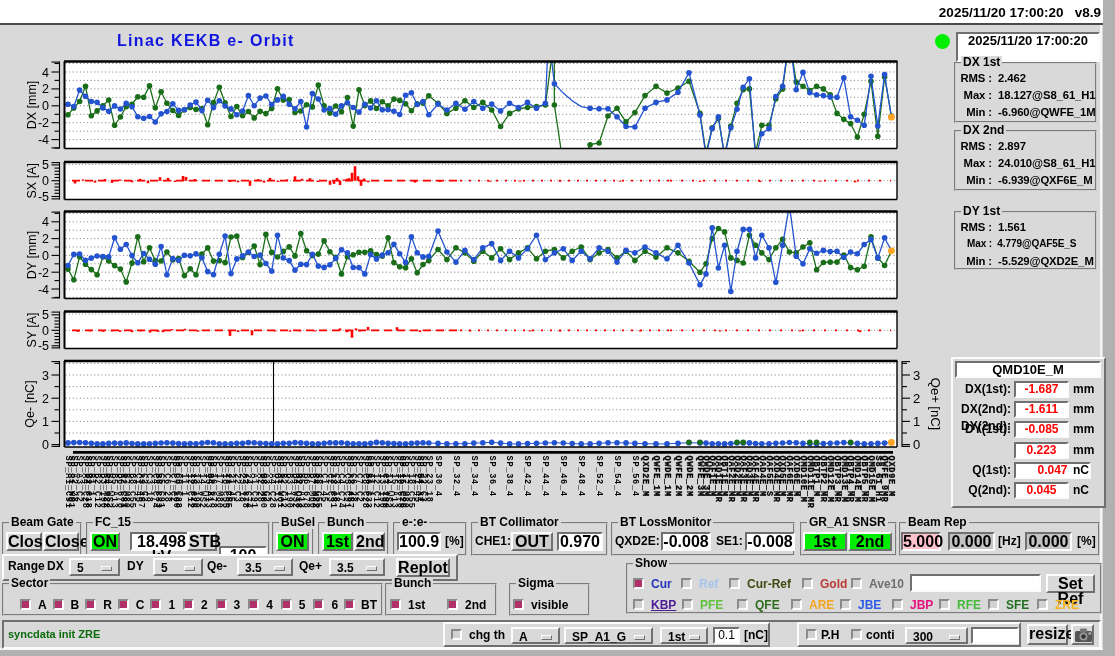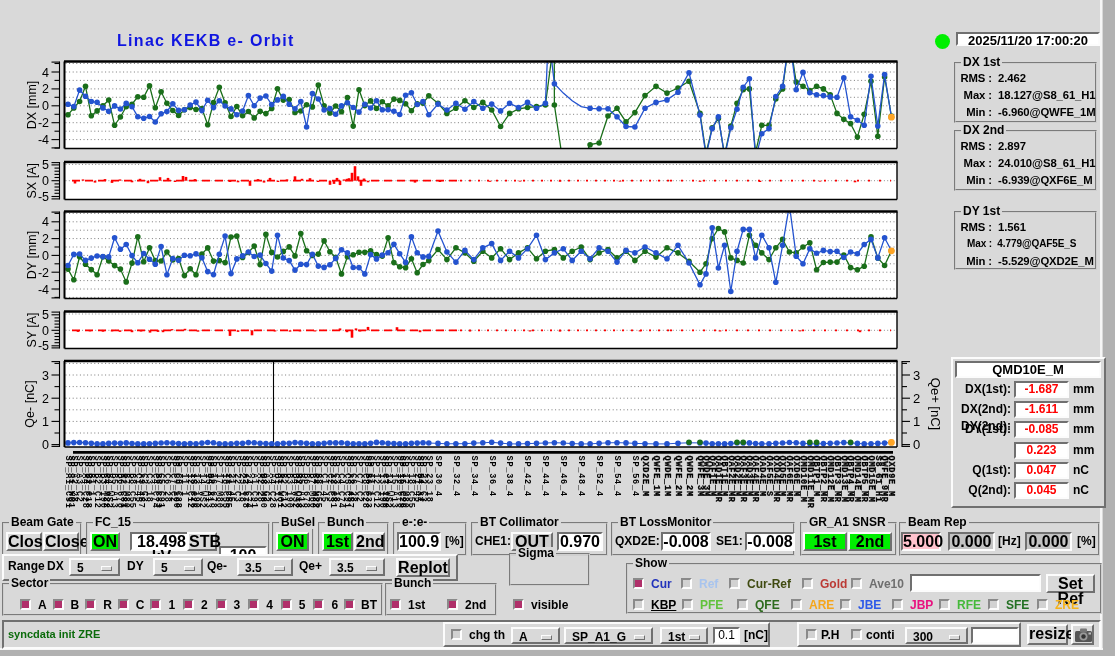--- a/index.html
+++ b/index.html
@@ -24,20 +24,23 @@
 .opt { position:absolute; background:#d9d9d9; border:2px solid; border-color:#fcfcfc #707070 #707070 #fcfcfc; }
 .opt .t { position:absolute; left:6px; top:1px; font-weight:bold; font-size:12px; }
 .opt .ind { position:absolute; right:6px; top:6px; width:11px; height:5px; background:#d9d9d9;
   border:1px solid; border-color:#fcfcfc #707070 #707070 #fcfcfc; }
 .entry { position:absolute; background:#fff; border:2px solid; border-color:#707070 #fcfcfc #fcfcfc #707070; }
 </style></head><body>
 <div id="root">
 <div class="win">
 <div class="abs" style="left:1100px;top:0;width:2px;height:650px;background:#f6f6f6;"></div>
 <div class="abs" style="left:0;top:648px;width:1103px;height:2px;background:#f6f6f6;"></div>
+<div class="topbar">
+        <span>2025/11/20 17:00:20&nbsp;&nbsp;&nbsp;v8.9</span>
+      </div>
 <div class="abs b" style="left:117px;top:32px;font-size:16px;letter-spacing:1.3px;color:#1016e0;">Linac KEKB e- Orbit</div>
 <div style="position:absolute;left:0;top:0;width:940px;height:520px;">
         <svg width="940" height="520" viewBox="0 0 940 520" font-family="Liberation Sans, sans-serif" style="position:absolute;left:0;top:0">
 <clipPath id="cDX">
             <rect x="64.5" y="61.5" width="832.5" height="87.0"></rect>
           </clipPath>
 <rect x="64.5" y="61.5" width="832.5" height="87.0" fill="#ffffff"></rect>
 <line x1="65.5" y1="139.6" x2="896.0" y2="139.6" stroke="#7a7a7a" stroke-width="1" stroke-dasharray="1 2.6"></line>
 <line x1="65.5" y1="131.2" x2="896.0" y2="131.2" stroke="#7a7a7a" stroke-width="1" stroke-dasharray="1 2.6"></line>
 <line x1="65.5" y1="122.7" x2="896.0" y2="122.7" stroke="#7a7a7a" stroke-width="1" stroke-dasharray="1 2.6"></line>
@@ -1067,21 +1070,21 @@
 <text transform="translate(330.6,455.5) rotate(90)" letter-spacing="0.8">SP_12_C81</text>
 <text transform="translate(348.1,455.5) rotate(90)" letter-spacing="0.8">SP_A3_457</text>
 <text transform="translate(365.5,455.5) rotate(90)" letter-spacing="0.8">SP_B6_C33</text>
 <text transform="translate(383.0,455.5) rotate(90)" letter-spacing="0.8">SP_C7_190</text>
 <text transform="translate(400.4,455.5) rotate(90)" letter-spacing="0.8">SP_15_C26</text>
 <text transform="translate(417.9,455.5) rotate(90)" letter-spacing="0.8">SP_B4_A1</text>
 </g>
 </svg>
       </div>
 <div class="abs" style="left:935px;top:34px;width:15px;height:15px;border-radius:50%;background:#00ef00;"></div>
-<div class="abs sunkw b" style="left:956px;top:32px;width:144px;height:14px;font-size:13px;text-align:center;line-height:14px;">2025/11/20 17:00:20</div>
+<div class="abs sunkw b" style="left:956px;top:32px;width:144px;height:30px;font-size:13px;text-align:center;line-height:14px;">2025/11/20 17:00:20</div>
 <div class="grp" style="left:954px;top:62px;width:143px;height:61px;">
         <div class="lbl">DX 1st</div>
         <div style="position:absolute;left:2px;top:8px;width:139px;font-size:11.3px;font-weight:bold;white-space:nowrap;letter-spacing:-0.1px;"><span style="display:inline-block;width:34px;text-align:right;">RMS :</span>&nbsp;&nbsp;2.462</div>
         <div style="position:absolute;left:2px;top:25.2px;width:139px;font-size:11.3px;font-weight:bold;white-space:nowrap;letter-spacing:-0.1px;"><span style="display:inline-block;width:34px;text-align:right;">Max :</span>&nbsp;&nbsp;18.127@S8_61_H1</div>
         <div style="position:absolute;left:2px;top:42.4px;width:139px;font-size:11.3px;font-weight:bold;white-space:nowrap;letter-spacing:-0.1px;"><span style="display:inline-block;width:34px;text-align:right;">Min :</span>&nbsp;&nbsp;-6.960@QWFE_1M</div>
       </div>
 <div class="grp" style="left:954px;top:130px;width:143px;height:61px;">
         <div class="lbl">DX 2nd</div>
         <div style="position:absolute;left:2px;top:8px;width:139px;font-size:11.3px;font-weight:bold;white-space:nowrap;letter-spacing:-0.1px;"><span style="display:inline-block;width:34px;text-align:right;">RMS :</span>&nbsp;&nbsp;2.897</div>
         <div style="position:absolute;left:2px;top:25.2px;width:139px;font-size:11.3px;font-weight:bold;white-space:nowrap;letter-spacing:-0.1px;"><span style="display:inline-block;width:34px;text-align:right;">Max :</span>&nbsp;&nbsp;24.010@S8_61_H1</div>
@@ -1101,21 +1104,21 @@
 <div class="lab" style="left:955px;top:403.2px;width:56px;text-align:right;">DX(2nd):</div>
 <div class="abs sunkw" style="left:1014px;top:401.2px;width:55px;height:17px;text-align:center;font-weight:bold;font-size:12px;color:#f00;line-height:13px;">-1.611</div>
 <div class="lab" style="left:1073px;top:403.2px;">mm</div>
 <div class="lab" style="left:955px;top:423.4px;width:56px;text-align:right;">DY(1st):</div>
 <div class="abs sunkw" style="left:1014px;top:421.4px;width:55px;height:17px;text-align:center;font-weight:bold;font-size:12px;color:#f00;line-height:13px;">-0.085</div>
 <div class="lab" style="left:1073px;top:423.4px;">mm</div>
 <div class="lab" style="left:955px;top:420px;width:56px;text-align:right;">DY(2nd):</div>
 <div class="abs sunkw" style="left:1014px;top:441.59999999999997px;width:55px;height:17px;text-align:center;font-weight:bold;font-size:12px;color:#f00;line-height:13px;">0.223</div>
 <div class="lab" style="left:1073px;top:443.59999999999997px;">mm</div>
 <div class="lab" style="left:955px;top:463.79999999999995px;width:56px;text-align:right;">Q(1st):</div>
-<div class="abs sunkw" style="left:1014px;top:461.79999999999995px;width:55px;height:17px;text-align:center;font-weight:bold;font-size:12px;color:#f00;line-height:13px;">0.047</div>
+<div class="abs sunkw" style="left:1014px;top:461.79999999999995px;width:77px;height:17px;text-align:center;font-weight:bold;font-size:12px;color:#f00;line-height:13px;">0.047</div>
 <div class="lab" style="left:1073px;top:463.79999999999995px;">nC</div>
 <div class="lab" style="left:955px;top:483.99999999999994px;width:56px;text-align:right;">Q(2nd):</div>
 <div class="abs sunkw" style="left:1014px;top:481.99999999999994px;width:55px;height:17px;text-align:center;font-weight:bold;font-size:12px;color:#f00;line-height:13px;">0.045</div>
 <div class="lab" style="left:1073px;top:483.99999999999994px;">nC</div>
 <div class="grp" style="left:2px;top:522px;width:80px;height:34px;">
         <div class="lbl">Beam Gate</div>
       </div>
 <div class="abs raised btn" style="left:6px;top:532px;width:36px;height:19px;">Close</div>
 <div class="abs raised btn" style="left:43px;top:532px;width:36px;height:19px;">Close</div>
 <div class="grp" style="left:86px;top:522px;width:184px;height:34px;">
@@ -1213,42 +1216,42 @@
 <div class="lab" style="left:331.40000000000003px;top:599px;">6</div>
 <div class="cb on" style="left:344px;top:599px;"></div>
 <div class="lab" style="left:361px;top:599px;">BT</div>
 <div class="grp" style="left:385px;top:583px;width:112px;height:33px;">
         <div class="lbl">Bunch</div>
       </div>
 <div class="cb on" style="left:390px;top:599px;"></div>
 <div class="lab" style="left:408px;top:599px;">1st</div>
 <div class="cb on" style="left:447px;top:599px;"></div>
 <div class="lab" style="left:465px;top:599px;">2nd</div>
-<div class="grp" style="left:509px;top:553px;width:81px;height:33px;">
+<div class="grp" style="left:509px;top:583px;width:81px;height:33px;">
         <div class="lbl">Sigma</div>
       </div>
 <div class="cb on" style="left:513px;top:599px;"></div>
 <div class="lab" style="left:531px;top:599px;">visible</div>
 <div class="grp" style="left:626px;top:563px;width:476px;height:51px;">
         <div class="lbl">Show</div>
       </div>
 <div class="cb on" style="left:633px;top:578px;"></div>
 <div class="lab" style="left:651px;top:578px;color:#2233bb;">Cur</div>
 <div class="cb" style="left:681px;top:578px;"></div>
 <div class="lab" style="left:699px;top:578px;color:#a8c4ee;">Ref</div>
 <div class="cb" style="left:729px;top:578px;"></div>
 <div class="lab" style="left:747px;top:578px;color:#3f4a10;">Cur-Ref</div>
 <div class="cb" style="left:802px;top:578px;"></div>
 <div class="lab" style="left:820px;top:578px;color:#bb3a35;">Gold</div>
 <div class="cb" style="left:851px;top:578px;"></div>
 <div class="lab" style="left:869px;top:578px;color:#6f6f6f;">Ave10</div>
 <div class="entry" style="left:910px;top:574px;width:131px;height:18px;"></div>
 <div class="abs raised btn" style="left:1046px;top:574px;width:49px;height:19px;">Set Ref</div>
 <div class="cb" style="left:633px;top:599px;"></div>
-<div class="lab" style="left:651px;top:599px;color:#000000;text-decoration:underline;">KBP</div>
+<div class="lab" style="left:651px;top:599px;color:#4c1d95;text-decoration:underline;">KBP</div>
 <div class="cb" style="left:682px;top:599px;"></div>
 <div class="lab" style="left:700px;top:599px;color:#61c23c;">PFE</div>
 <div class="cb" style="left:737px;top:599px;"></div>
 <div class="lab" style="left:755px;top:599px;color:#2e6b1e;">QFE</div>
 <div class="cb" style="left:791px;top:599px;"></div>
 <div class="lab" style="left:809px;top:599px;color:#f5a61c;">ARE</div>
 <div class="cb" style="left:840px;top:599px;"></div>
 <div class="lab" style="left:858px;top:599px;color:#2e5ae8;">JBE</div>
 <div class="cb" style="left:892px;top:599px;"></div>
 <div class="lab" style="left:910px;top:599px;color:#e8117f;">JBP</div>

